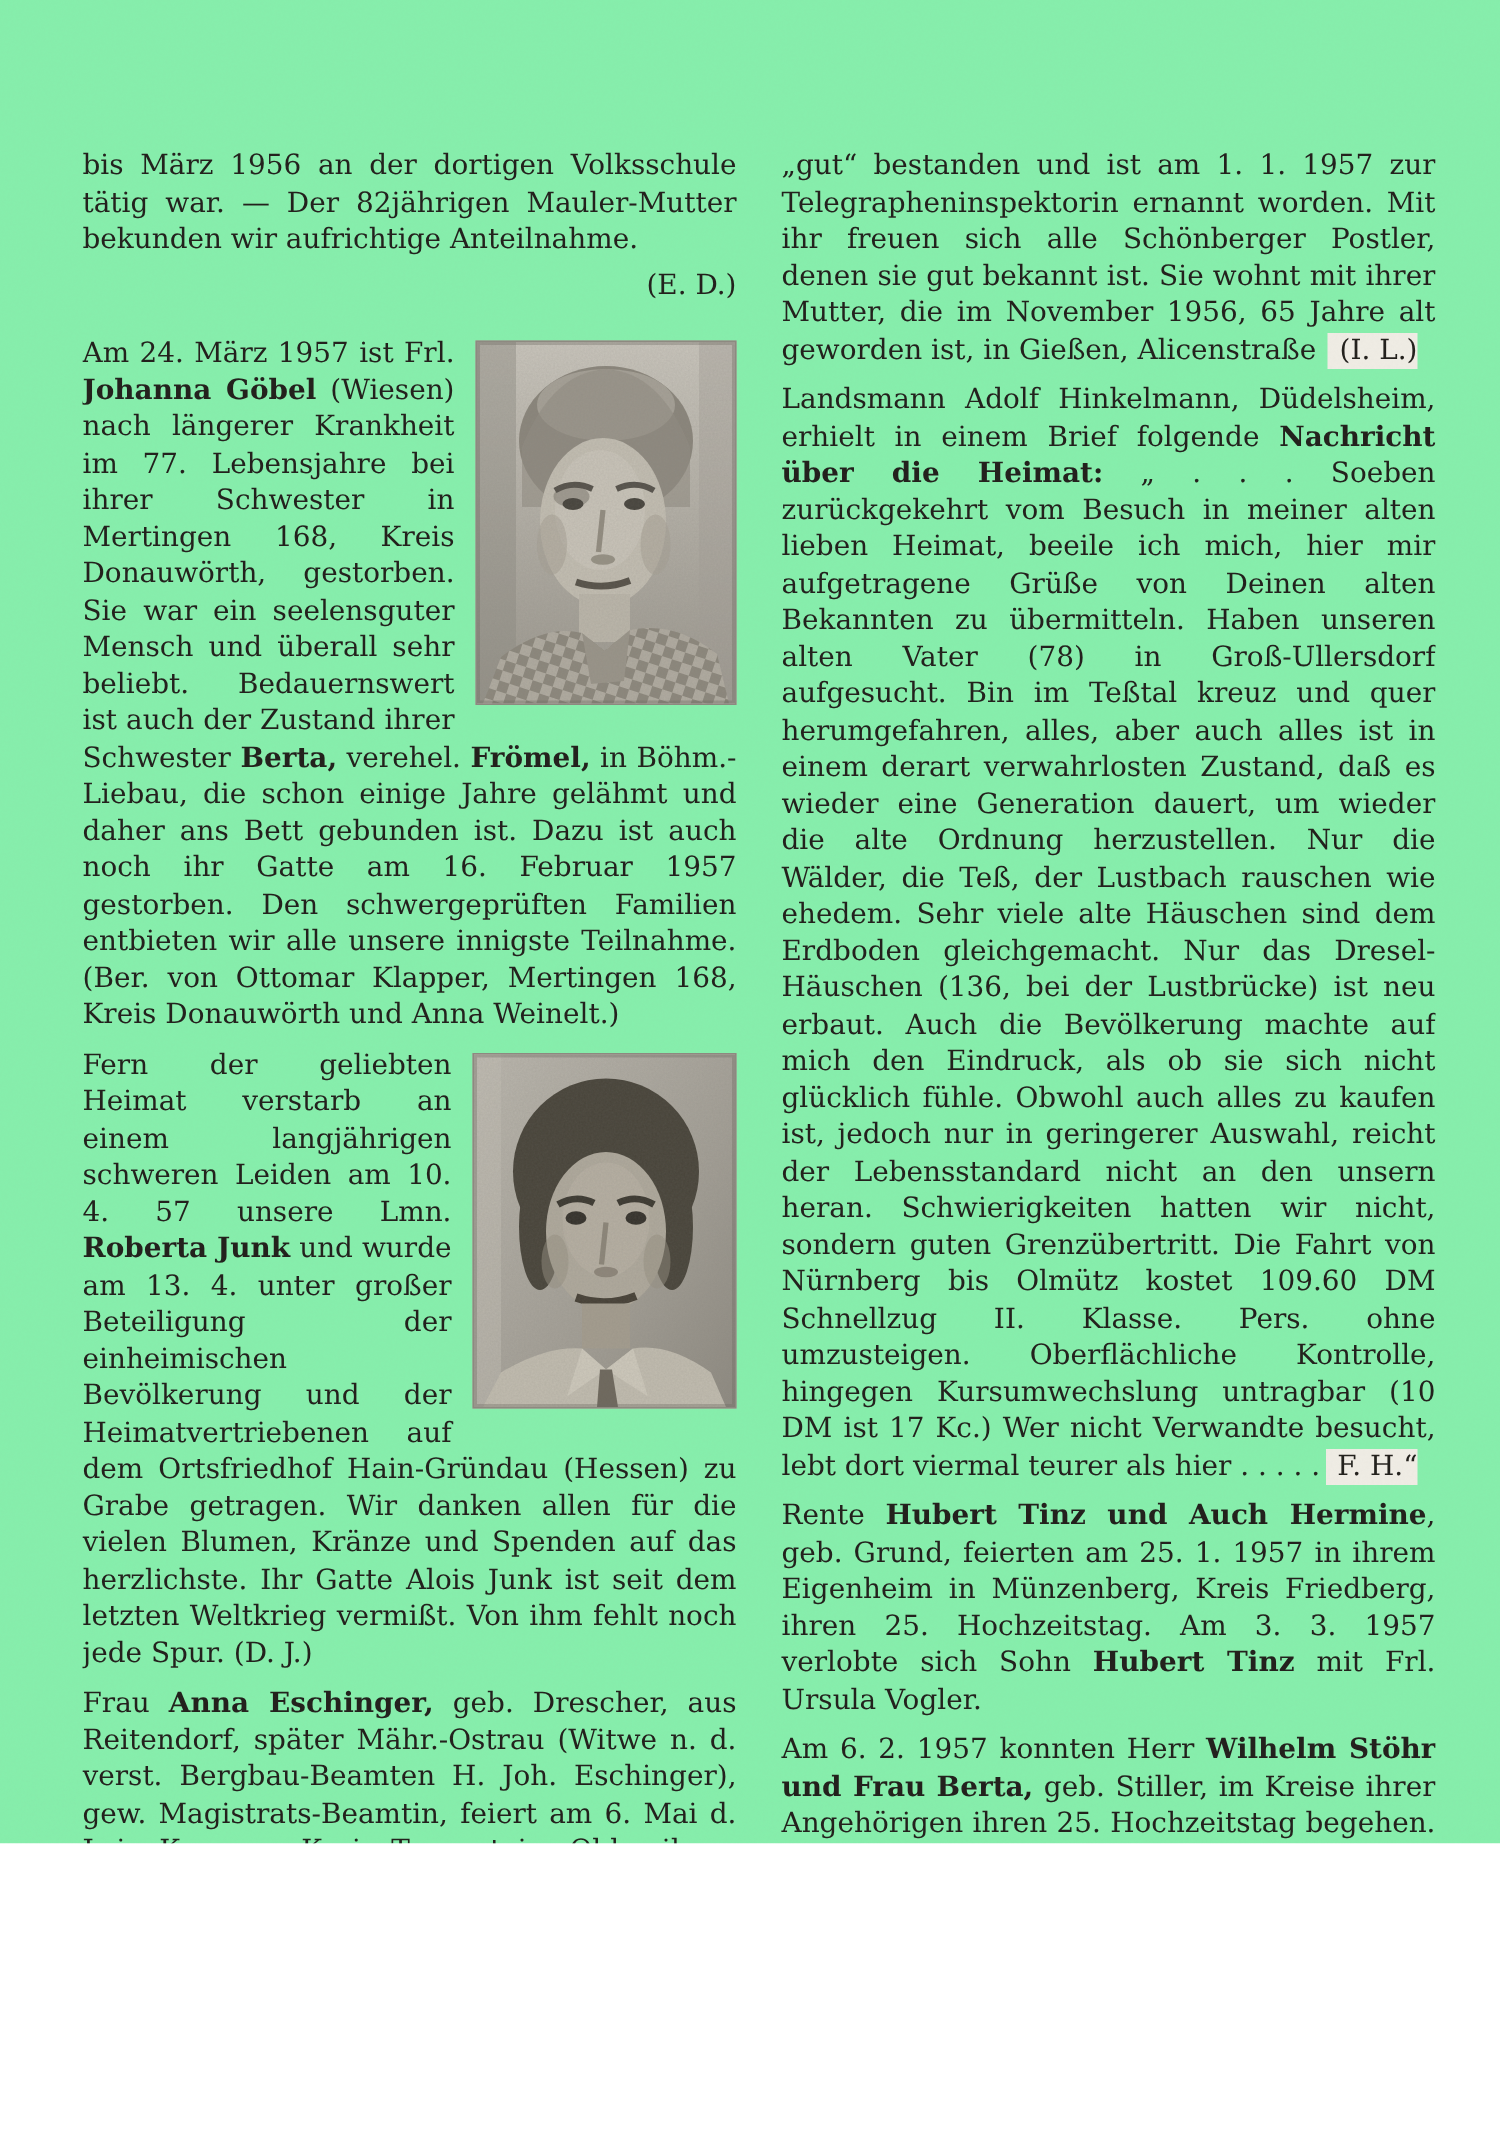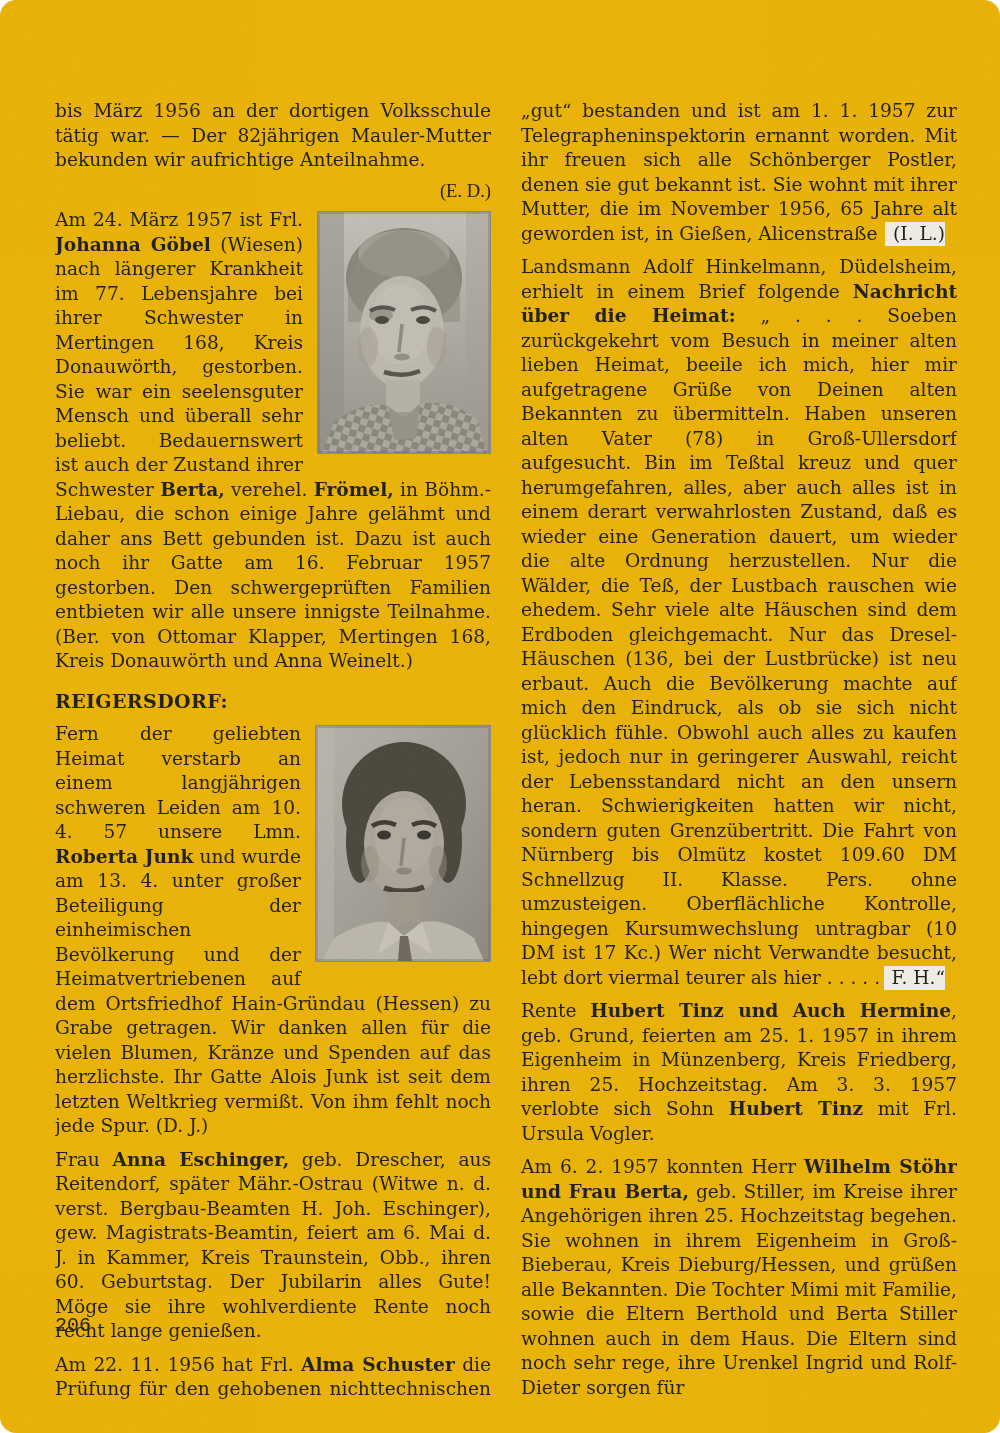--- a/index.html
+++ b/index.html
@@ -1,24 +1,23 @@
 <!DOCTYPE html>
 <html lang="de"><head>
 <meta charset="utf-8">
 <style>
   html, body { margin: 0; padding: 0; }
   .page {
     position: relative;
     width: 1000px;
-    height: 1433px;
-    background: #eab308;
+    height: 1229px;
+    background: #86efac;
     color: #211f1b;
     font-family: "DejaVu Serif", "Liberation Serif", serif;
     overflow: hidden;
-    border-radius: 16px;
   }
   .paper-noise {
     position: absolute; inset: 0;
     width: 100%; height: 100%;
     pointer-events: none;
   }
   .columns {
     position: absolute;
     top: 99px; left: 55px;
     width: 902px; height: 1300px;
@@ -28,21 +27,21 @@
   }
   .col {
     width: 436px;
     font-size: 18.6px;
     line-height: 24.5px;
     text-align: justify;
     hyphens: auto;
     -webkit-hyphens: auto;
   }
   .para { position: relative; margin: 0 0 9px 0; }
-  .para.align-right { text-align: right; margin: -3px 0 5px 0; font-family: Liberation Serif, serif; }
+  .para.align-right { text-align: right; margin: -3px 0 21px 0; }
   .heading {
     font-weight: bold;
     font-size: 19px;
     letter-spacing: 0.4px;
     text-align: left;
     margin: 15px 0 9px 0;
   }
   .sig {
     position: absolute;
     right: 12px; bottom: 0;
@@ -112,21 +111,20 @@
         <path d="M70,170 Q84,175 98,170" stroke="#a09a8d" stroke-width="3" fill="none" opacity="0.7"></path>
         <ellipse cx="50" cy="135" rx="10" ry="20" fill="#a59f93" opacity="0.5"></ellipse>
         <ellipse cx="119" cy="135" rx="10" ry="20" fill="#a59f93" opacity="0.5"></ellipse>
         <rect x="68" y="168" width="34" height="32" fill="#bcb7ab"></rect>
         <path d="M4,241 L16,210 Q45,188 70,194 L85,206 L102,192 Q132,186 160,208 L168,241 Z" fill="url(#p0check)"></path>
         <path d="M70,194 L85,206 L102,192 L98,226 L76,228 Z" fill="#9a958a"></path>
         <rect width="172" height="241" filter="url(#p0grain)" opacity="0.35"></rect>
         <rect x="1" y="1" width="170" height="239" fill="none" stroke="#6e6a62" stroke-width="2" opacity="0.35"></rect>
       </svg>
     </figure><span>Am 24. März 1957 ist Frl. </span><b>Johanna Göbel</b><span> (Wiesen) nach längerer Krankheit im 77. Lebensjahre bei ihrer Schwester in Mertingen 168, Kreis Donauwörth, gestorben. Sie war ein seelensguter Mensch und überall sehr beliebt. Bedauernswert ist auch der Zustand ihrer Schwester </span><b>Berta,</b><span> verehel. </span><b>Frömel,</b><span> in Böhm.-Liebau, die schon einige Jahre gelähmt und daher ans Bett gebunden ist. Dazu ist auch noch ihr Gatte am 16. Februar 1957 gestorben. Den schwergeprüften Familien entbieten wir alle unsere innigste Teilnahme. (Ber. von Ottomar Klapper, Mertingen 168, Kreis Donauwörth und Anna Weinelt.)</span></div>
-        <div class="heading"><b>REIGERSDORF:</b></div>
         <div class="para"><figure class="photo">
       <svg width="174" height="235" viewBox="0 0 174 235" xmlns="http://www.w3.org/2000/svg">
         <defs>
           <linearGradient id="p1bg" x1="0" y1="0" x2="1" y2="1">
             <stop offset="0" stop-color="#bcb8af"></stop>
             <stop offset="0.6" stop-color="#a39f96"></stop>
             <stop offset="1" stop-color="#8e8a81"></stop>
           </linearGradient>
           <filter id="p1grain">
             <feTurbulence type="fractalNoise" baseFrequency="0.8" numOctaves="2" result="n"></feTurbulence>

